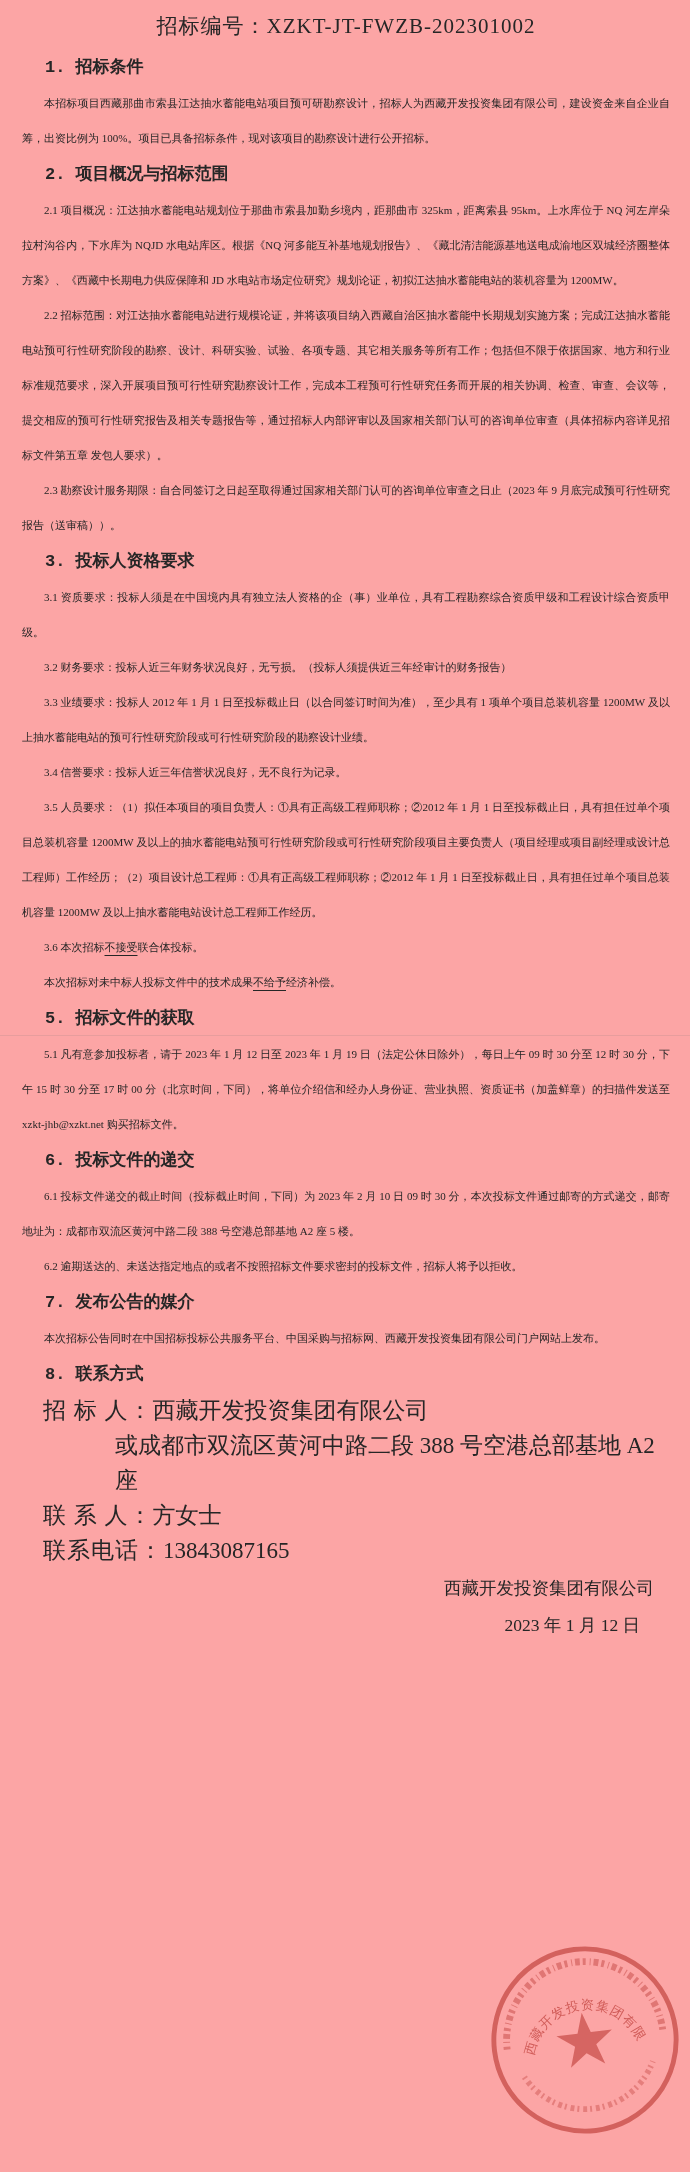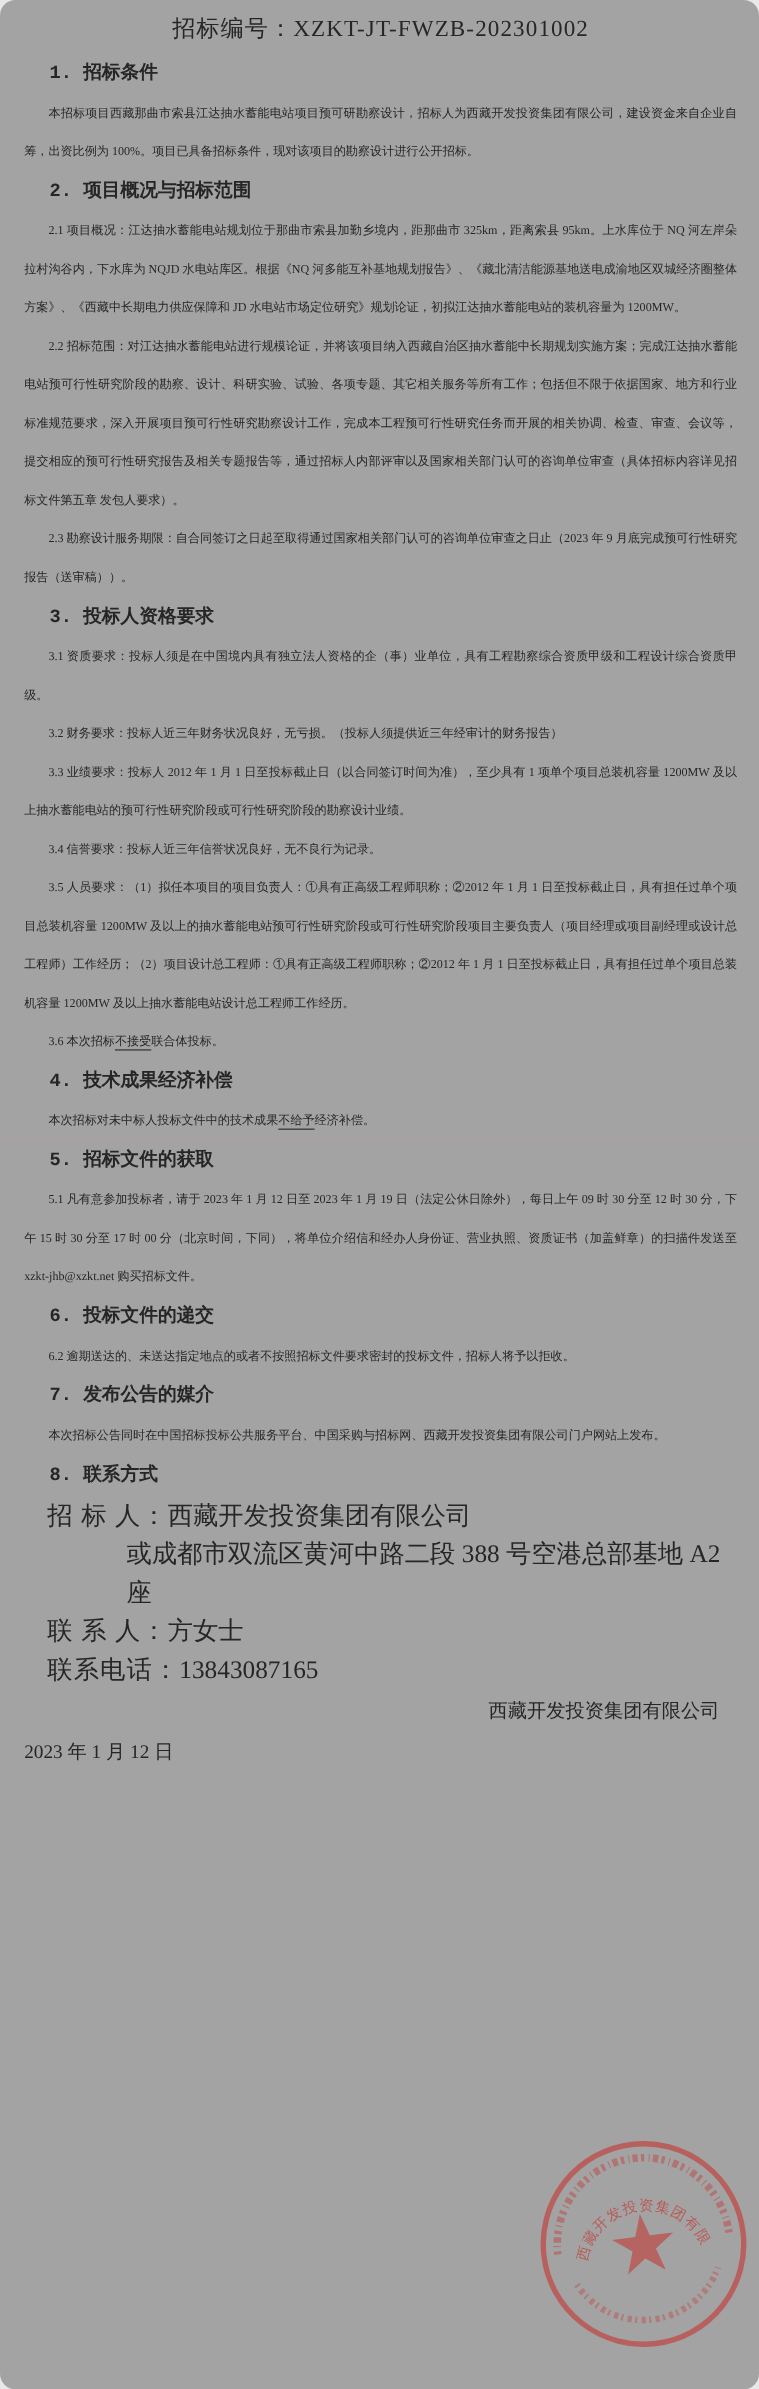--- a/index.html
+++ b/index.html
@@ -1,26 +1,25 @@
 <!DOCTYPE html>
 <html lang="zh"><head>
 <meta charset="utf-8">
 <style>
   html,body{margin:0;padding:0;background:#e9e8e9;}
   .page{
     position:relative;
     width:690px;height:2172px;
     margin:0 auto;
-    background:#a3a3a3;
+    background:#fca5a5;
     box-sizing:border-box;
     padding:8px 20px 0 22px;
     overflow:hidden;
     font-family:"Liberation Serif","DejaVu Serif",serif;
     color:#262626;
-    border-radius:14px;
     -webkit-font-smoothing:antialiased;
   }
   .docnum{
     text-align:center;
     font-size:21px;
     line-height:32px;
     margin:2px 0 8px 0;
     letter-spacing:1px;
   }
   .heading{
@@ -52,21 +51,21 @@
   .signature{margin-top:2px;}
   .sign-org{
     font-size:17.5px;
     line-height:37px;
     text-align:right;
     padding-right:16px;
   }
   .sign-date{
     font-size:17.5px;
     line-height:37px;
-    text-align:left;
+    text-align:right;
     padding-right:30px;
   }
   .scan-line{
     position:absolute;
     left:0;top:1035px;
     width:690px;height:1px;
     background:rgba(210,150,150,0.5);
     pointer-events:none;
   }
   .seal{
@@ -92,25 +91,25 @@
       <p class="para"><span>2.1 项目概况：江达抽水蓄能电站规划位于那曲市索县加勤乡境内，距那曲市 325km，距离索县 95km。上水库位于 NQ 河左岸朵拉村沟谷内，下水库为 NQJD 水电站库区。根据《NQ 河多能互补基地规划报告》、《藏北清洁能源基地送电成渝地区双城经济圈整体方案》、《西藏中长期电力供应保障和 JD 水电站市场定位研究》规划论证，初拟江达抽水蓄能电站的装机容量为 1200MW。</span></p>
       <p class="para"><span>2.2 招标范围：对江达抽水蓄能电站进行规模论证，并将该项目纳入西藏自治区抽水蓄能中长期规划实施方案；完成江达抽水蓄能电站预可行性研究阶段的勘察、设计、科研实验、试验、各项专题、其它相关服务等所有工作；包括但不限于依据国家、地方和行业标准规范要求，深入开展项目预可行性研究勘察设计工作，完成本工程预可行性研究任务而开展的相关协调、检查、审查、会议等，提交相应的预可行性研究报告及相关专题报告等，通过招标人内部评审以及国家相关部门认可的咨询单位审查（具体招标内容详见招标文件第五章 发包人要求）。</span></p>
       <p class="para"><span>2.3 勘察设计服务期限：自合同签订之日起至取得通过国家相关部门认可的咨询单位审查之日止（2023 年 9 月底完成预可行性研究报告（送审稿））。</span></p>
       <div class="heading">3.  投标人资格要求</div>
       <p class="para"><span>3.1 资质要求：投标人须是在中国境内具有独立法人资格的企（事）业单位，具有工程勘察综合资质甲级和工程设计综合资质甲级。</span></p>
       <p class="para"><span>3.2 财务要求：投标人近三年财务状况良好，无亏损。（投标人须提供近三年经审计的财务报告）</span></p>
       <p class="para"><span>3.3 业绩要求：投标人 2012 年 1 月 1 日至投标截止日（以合同签订时间为准），至少具有 1 项单个项目总装机容量 1200MW 及以上抽水蓄能电站的预可行性研究阶段或可行性研究阶段的勘察设计业绩。</span></p>
       <p class="para"><span>3.4 信誉要求：投标人近三年信誉状况良好，无不良行为记录。</span></p>
       <p class="para"><span>3.5 人员要求：（1）拟任本项目的项目负责人：①具有正高级工程师职称；②2012 年 1 月 1 日至投标截止日，具有担任过单个项目总装机容量 1200MW 及以上的抽水蓄能电站预可行性研究阶段或可行性研究阶段项目主要负责人（项目经理或项目副经理或设计总工程师）工作经历；（2）项目设计总工程师：①具有正高级工程师职称；②2012 年 1 月 1 日至投标截止日，具有担任过单个项目总装机容量 1200MW 及以上抽水蓄能电站设计总工程师工作经历。</span></p>
       <p class="para"><span>3.6  本次招标</span><span class="u">不接受</span><span>联合体投标。</span></p>
-      <div class="heading">4.  技术成果经济补偿</div>
       <p class="para"><span>本次招标对未中标人投标文件中的技术成果</span><span class="u">不给予</span><span>经济补偿。</span></p>
       <div class="heading">5.  招标文件的获取</div>
       <p class="para"><span>5.1 凡有意参加投标者，请于 2023 年 1 月 12 日至 2023 年 1 月 19 日（法定公休日除外），每日上午 09 时 30 分至 12 时 30 分，下午 15 时 30 分至 17 时 00 分（北京时间，下同），将单位介绍信和经办人身份证、营业执照、资质证书（加盖鲜章）的扫描件发送至 xzkt-jhb@xzkt.net 购买招标文件。</span></p>
       <div class="heading">6.  投标文件的递交</div>
+      <p class="para"><span>6.1 投标文件递交的截止时间（投标截止时间，下同）为 2023 年 2 月 10 日 09 时 30 分，本次投标文件通过邮寄的方式递交，邮寄地址为：成都市双流区黄河中路二段 388 号空港总部基地 A2 座 5 楼。</span></p>
       <p class="para"><span>6.2 逾期送达的、未送达指定地点的或者不按照招标文件要求密封的投标文件，招标人将予以拒收。</span></p>
       <div class="heading">7.  发布公告的媒介</div>
       <p class="para"><span>本次招标公告同时在中国招标投标公共服务平台、中国采购与招标网、西藏开发投资集团有限公司门户网站上发布。</span></p>
       <div class="heading">8.  联系方式</div>
       <div class="contact"><span class="c-label">招 标 人：</span><span>西藏开发投资集团有限公司</span></div>
       <div class="contact cont">或成都市双流区黄河中路二段 388 号空港总部基地 A2 座</div>
       <div class="contact"><span class="c-label">联 系 人：</span><span>方女士</span></div>
       <div class="contact"><span class="c-label">联系电话：</span><span>13843087165</span></div>
     </main>
 

